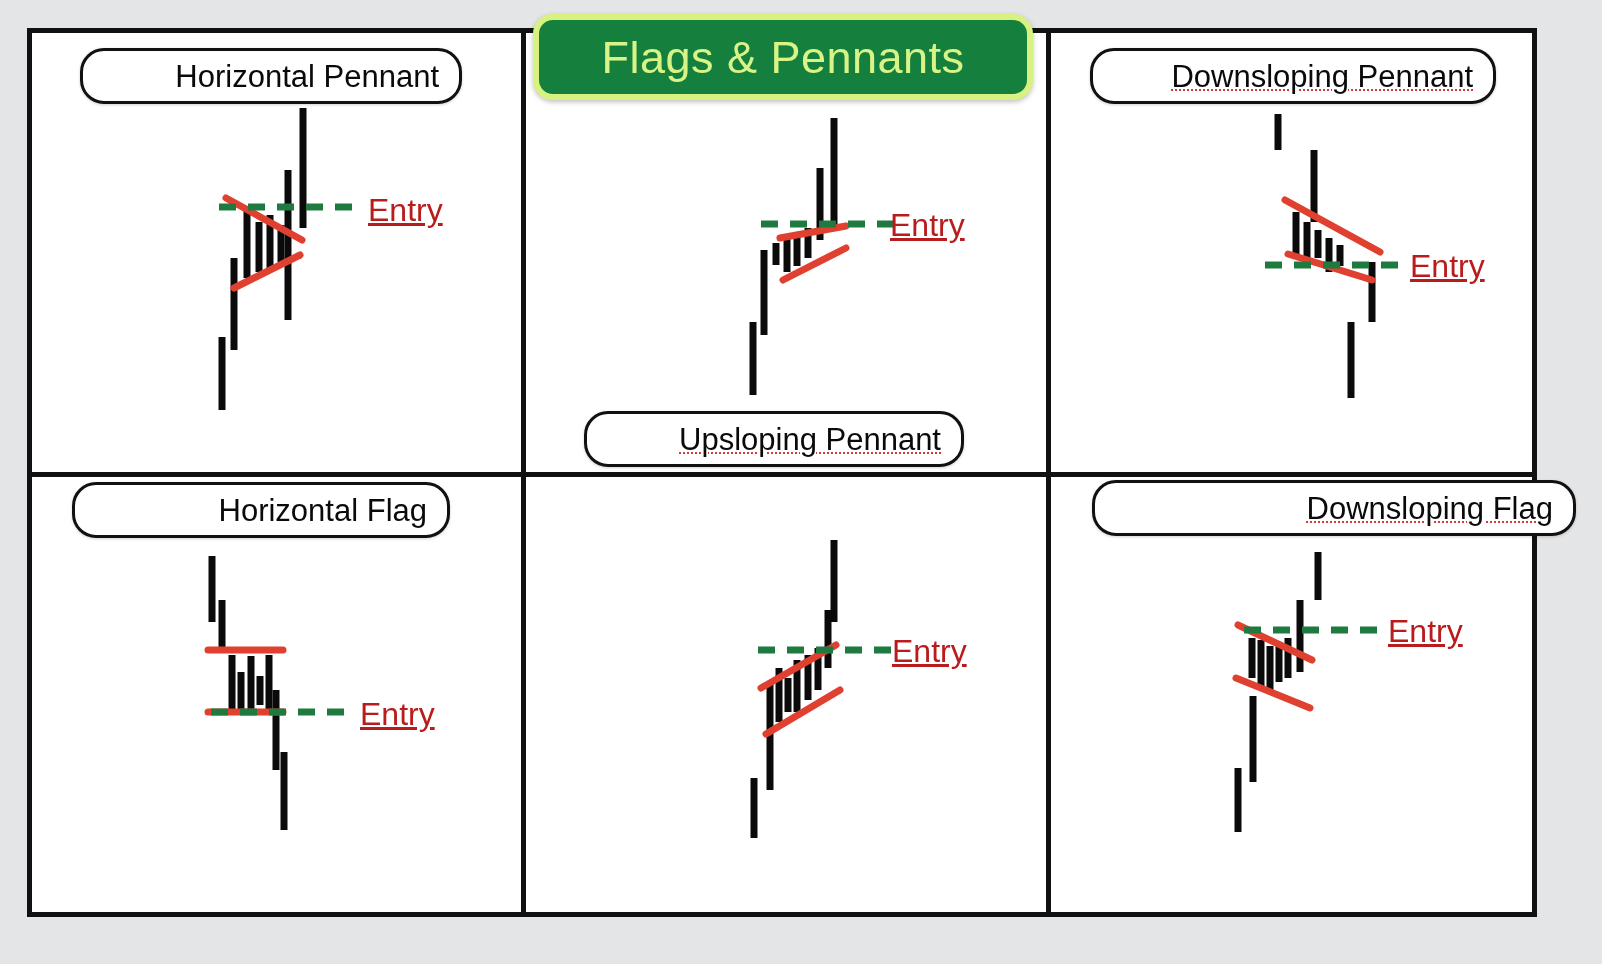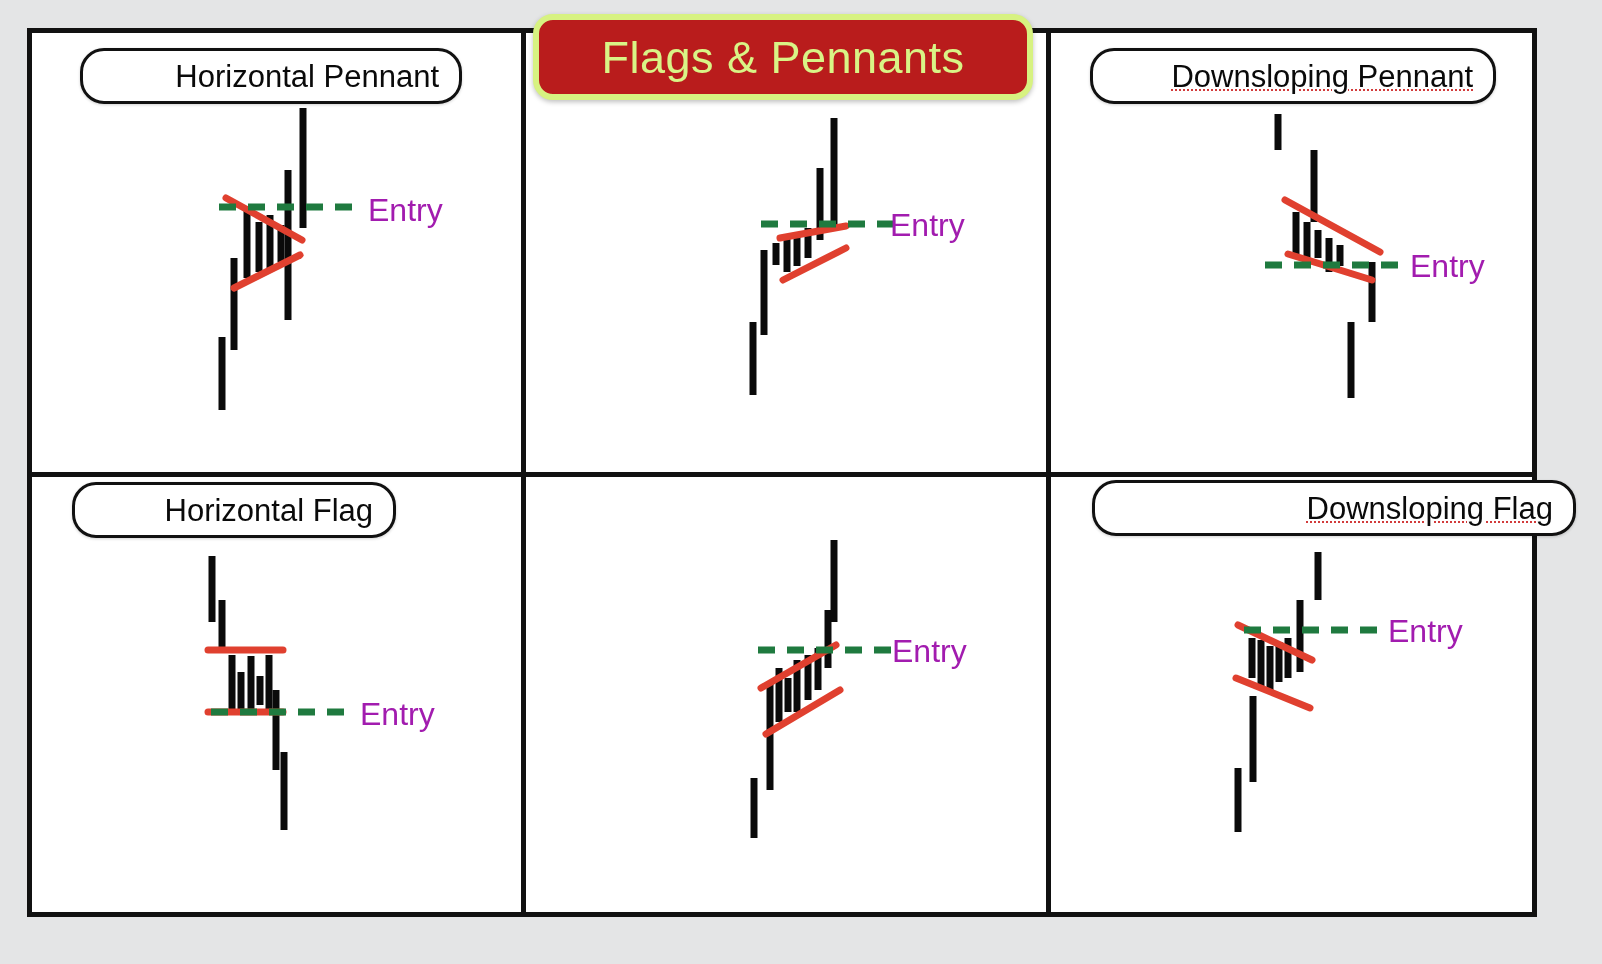--- a/index.html
+++ b/index.html
@@ -30,21 +30,21 @@
     height: 5px; background: #111111;
     top: 439px;
   }
   .panel-svg { position: absolute; left: 0; top: 0; }
 
   
   .title-banner {
     position: absolute;
     left: 533px; top: 14px;
     width: 500px; height: 86px;
-    background: #b91c1c;
+    background: #15803d;
     border: 6px solid #d7f281;
     border-radius: 20px;
     display: flex; align-items: center; justify-content: center;
     box-shadow: 0 2px 5px rgba(0,0,0,0.25);
     z-index: 40;
   }
   .title-banner span {
     color: #d9f486;
     font-size: 45px;
     font-family: "Liberation Sans", sans-serif;
@@ -76,33 +76,34 @@
     text-decoration-color: #d23b3b;
     text-decoration-style: dotted;
     text-decoration-thickness: 2px;
     text-underline-offset: 3px;
   }
 
   
   .lbl-hp  { left: 80px;   top: 48px;  width: 382px; }
   .lbl-up  { left: 584px;  top: 411px; width: 380px; }
   .lbl-dp  { left: 1090px; top: 48px;  width: 406px; }
-  .lbl-hf  { left: 72px;   top: 482px; width: 324px; }
+  .lbl-hf  { left: 72px;   top: 482px; width: 378px; }
   .lbl-uf  { left: 594px;  top: 848px; width: 380px; }
   .lbl-df  { left: 1092px; top: 480px; width: 484px; }
 
   
   .entry-text {
     position: absolute;
-    color: #a21caf;
+    color: #b91c1c;
     font-size: 32px;
     font-family: "Liberation Sans", sans-serif;
     line-height: 1;
     white-space: nowrap;
     z-index: 20;
+    text-decoration: underline;
   }
 </style>
 </head>
 <body>
 
 <div id="stage">
 
   <div class="grid-frame">
     <div class="v-div d1"></div>
     <div class="v-div d2"></div>
@@ -229,20 +230,23 @@
   <div class="entry-text" style="left:890px; top:209px;">Entry</div>
   <div class="entry-text" style="left:1410px; top:250px;">Entry</div>
   <div class="entry-text" style="left:360px; top:698px;">Entry</div>
   <div class="entry-text" style="left:892px; top:635px;">Entry</div>
   <div class="entry-text" style="left:1388px; top:615px;">Entry</div>
 
   <div class="pattern-label lbl-hp">
     <span class="lbl-text">Horizontal Pennant</span>
   </div>
 
+  <div class="pattern-label lbl-up misspelled">
+    <span class="lbl-text">Upsloping Pennant</span>
+  </div>
 
   <div class="pattern-label lbl-dp misspelled">
     <span class="lbl-text">Downsloping Pennant</span>
   </div>
 
   <div class="pattern-label lbl-hf">
     <span class="lbl-text">Horizontal Flag</span>
   </div>
 
 

